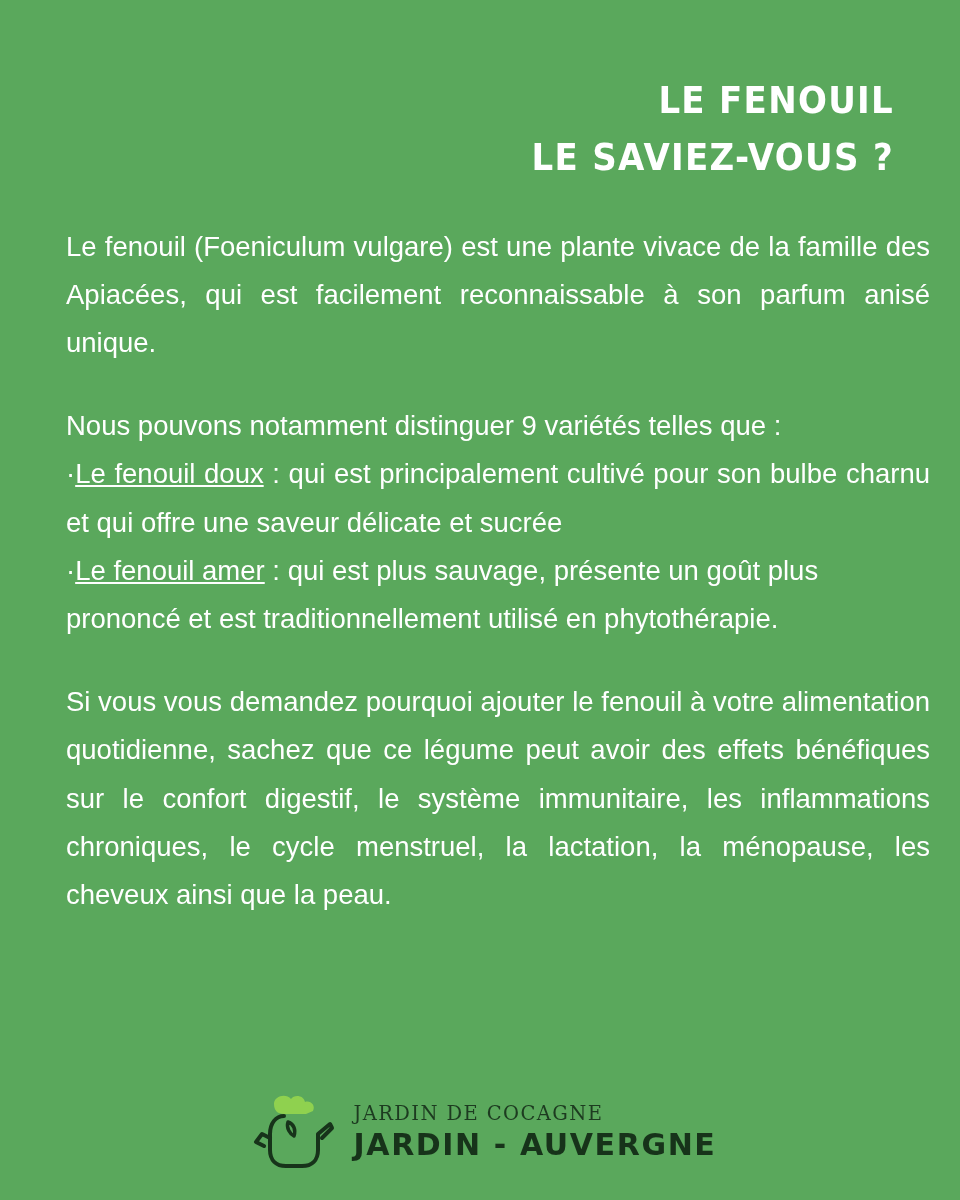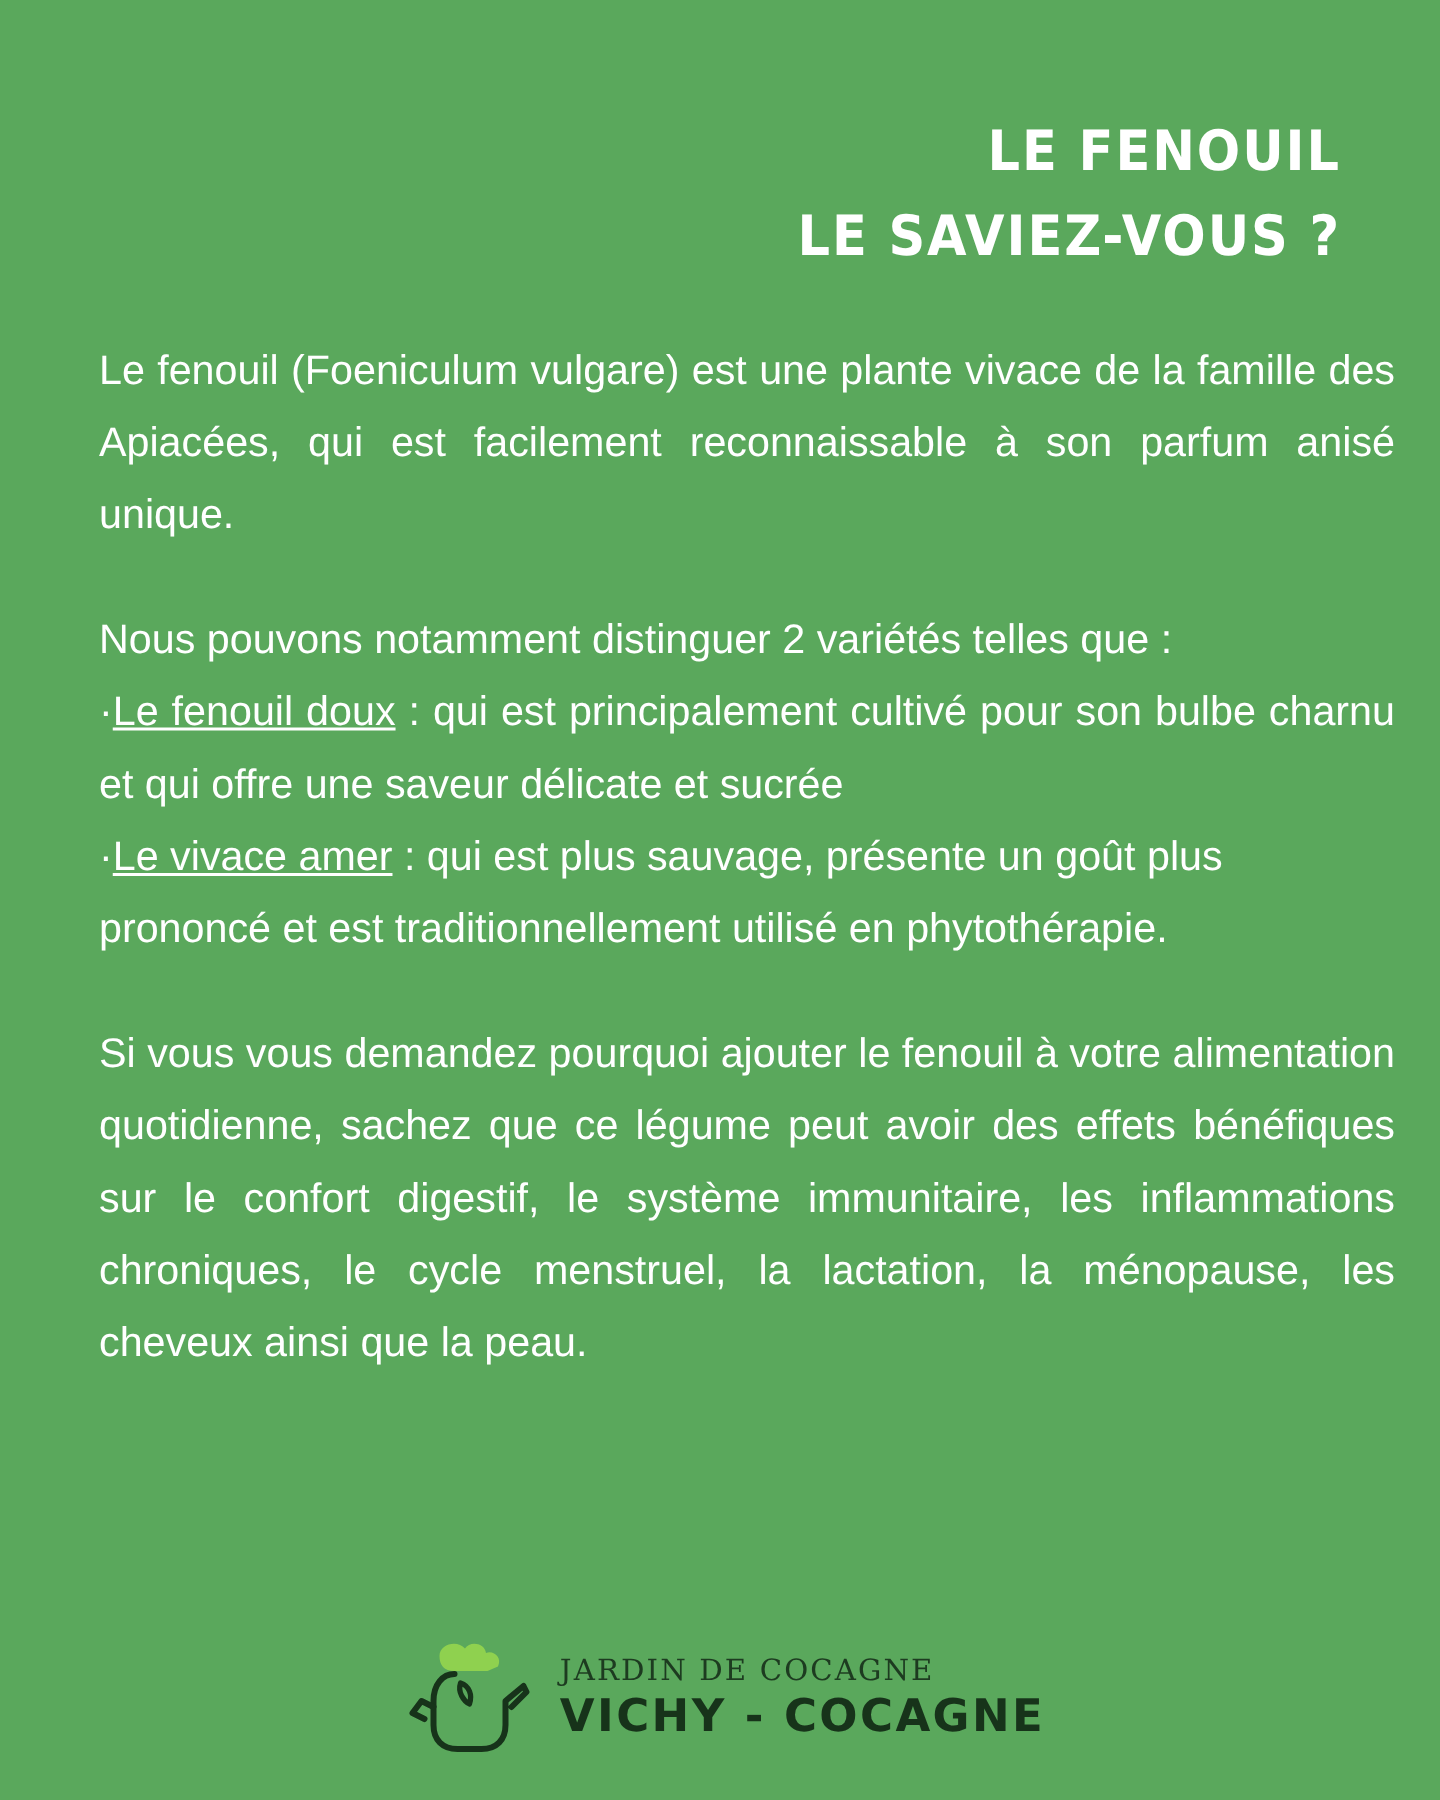--- a/index.html
+++ b/index.html
@@ -111,40 +111,40 @@
     <div class="title-line">LE FENOUIL</div>
     <div class="title-line">LE SAVIEZ-VOUS ?</div>
   </div>
 
   <div class="body-block">
 
     <p class="para">Le fenouil (Foeniculum vulgare) est une plante vivace de la famille des Apiacées, qui est facilement reconnaissable à son parfum anisé unique.</p>
 
     <div class="spacer"></div>
 
-    <p class="para nojustify">Nous pouvons notamment distinguer 2 variétés telles que :</p>
+    <p class="para nojustify">Nous pouvons notamment distinguer 9 variétés telles que :</p>
 
     <p class="bullet-line"><span>·</span><u class="plain">Le fenouil doux</u><span> : qui est principalement cultivé pour son bulbe charnu et qui offre une saveur délicate et sucrée</span></p>
 
-    <p class="bullet-line last-left"><span>·</span><u class="plain">Le vivace amer</u><span> : qui est plus sauvage, présente un goût plus prononcé et est traditionnellement utilisé en phytothérapie.</span></p>
+    <p class="bullet-line last-left"><span>·</span><u class="plain">Le fenouil amer</u><span> : qui est plus sauvage, présente un goût plus prononcé et est traditionnellement utilisé en phytothérapie.</span></p>
 
     <div class="spacer"></div>
 
     <p class="para">Si vous vous demandez pourquoi ajouter le fenouil à votre alimentation quotidienne, sachez que ce légume peut avoir des effets bénéfiques sur le confort digestif, le système immunitaire, les inflammations chroniques, le cycle menstruel, la lactation, la ménopause, les cheveux ainsi que la peau.</p>
 
   </div>
 
   <div class="footer">
     <span class="logo-mark">
       <svg viewBox="0 0 94 84" width="94" height="84" aria-hidden="true">
         <path d="M30 14 C30 6, 42 3, 47 9 C50 4, 60 5, 61 12 C66 10, 72 15, 69 21 L62 24 L40 24 C33 24, 30 20, 30 14 Z" fill="#8fd14f"></path>
         <path d="M40 26 C32 26, 26 33, 26 44 L26 60 C26 70, 32 76, 42 76 L58 76 C68 76, 74 70, 74 60 L74 44 L86 34 L88 38 L78 48" fill="none" stroke="#17331a" stroke-width="4" stroke-linecap="round" stroke-linejoin="round"></path>
         <path d="M26 48 L18 44 L12 52 L20 56" fill="none" stroke="#17331a" stroke-width="4" stroke-linecap="round" stroke-linejoin="round"></path>
         <path d="M44 32 C50 34, 52 40, 50 46 C46 44, 42 38, 44 32 Z" fill="none" stroke="#17331a" stroke-width="3.5" stroke-linejoin="round"></path>
       </svg>
     </span>
     <span class="logo-text">
       <span class="logo-top">JARDIN DE COCAGNE</span>
-      <span class="logo-bottom">VICHY - COCAGNE</span>
+      <span class="logo-bottom">JARDIN - AUVERGNE</span>
     </span>
   </div>
 
 </div>
 
 </body></html>

